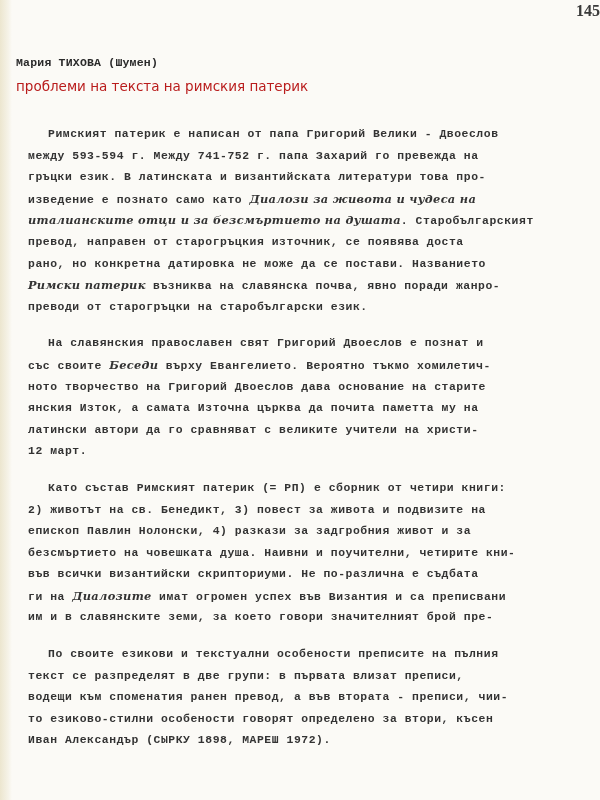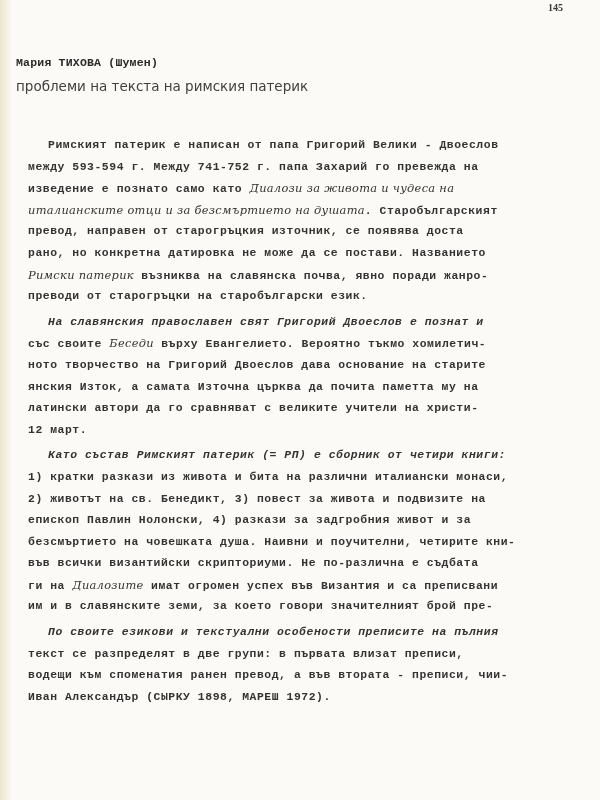--- a/index.html
+++ b/index.html
@@ -8,76 +8,77 @@
       background: #fbfaf6;
       position: relative;
       font-family: "Liberation Mono", "DejaVu Sans Mono", monospace;
       color: #2a2a2a;
     }
     .left-edge {
       position: absolute; left: 0; top: 0; width: 12px; height: 800px;
       background: linear-gradient(to right, #ece6cf, #f6f3e8 70%, rgba(251,250,246,0));
     }
     .page-number {
-      position: absolute; left: 548px; top: 2px;
+      position: absolute; left: 576px; top: 2px;
       font-family: "Liberation Serif", "DejaVu Serif", serif;
-      font-size: 10px; font-weight: bold; color: #3a3a3a;
+      font-size: 16px; font-weight: bold; color: #3a3a3a;
     }
     .author {
       position: absolute; left: 16px; top: 56px;
       font-size: 11.5px; font-weight: bold; letter-spacing: 0.2px;
     }
     .title {
       position: absolute; left: 16px; top: 78px;
       font-family: "DejaVu Sans", sans-serif;
-      font-size: 13.5px; color: #404040;
+      font-size: 13.5px; color: #b91c1c;
     }
     .body {
       position: absolute; left: 28px; top: 124px; width: 560px;
     }
     .line {
       font-size: 11.4px; font-weight: bold; letter-spacing: 0.55px;
       height: 21.6px; line-height: 21.6px; white-space: pre; color: #333;
     }
-    .line.indent { padding-left: 20px; margin-top: 11px; }
-    .line.gap { margin-top: 4px; font-style: italic; }
+    .line.indent { padding-left: 20px; }
+    .line.gap { margin-top: 15px; }
     .it {
-      font-family: "DejaVu Serif", serif; font-style: italic; font-weight: normal;
+      font-family: "DejaVu Serif", serif; font-style: italic; font-weight: bold;
       letter-spacing: 0.3px; color: #333;
     }
   </style>
 </head>
 <body>
 
 <div class="left-edge"></div>
 
 <div class="page-number">145</div>
 <div class="author">Мария ТИХОВА (Шумен)</div>
 <div class="title">проблеми на текста на римския патерик</div>
 
 <div class="body" id="body-text">
     <div class="line indent"><span>Римският патерик е написан от папа Григорий Велики - Двоеслов</span></div>
     <div class="line"><span>между 593-594 г. Между 741-752 г. папа Захарий го превежда на</span></div>
+    <div class="line"><span>гръцки език. В латинската и византийската литератури това про-</span></div>
     <div class="line"><span>изведение е познато само като </span><span class="it">Диалози за живота и чудеса на</span></div>
     <div class="line"><span class="it">италианските отци и за безсмъртието на душата</span><span>. Старобългарският</span></div>
     <div class="line"><span>превод, направен от старогръцкия източник, се появява доста</span></div>
     <div class="line"><span>рано, но конкретна датировка не може да се постави. Названието</span></div>
     <div class="line"><span class="it">Римски патерик</span><span> възниква на славянска почва, явно поради жанро-</span></div>
     <div class="line"><span>преводи от старогръцки на старобългарски език.</span></div>
     <div class="line indent gap"><span>На славянския православен свят Григорий Двоеслов е познат и</span></div>
     <div class="line"><span>със своите </span><span class="it">Беседи</span><span> върху Евангелието. Вероятно тъкмо хомилетич-</span></div>
     <div class="line"><span>ното творчество на Григорий Двоеслов дава основание на старите</span></div>
     <div class="line"><span>янския Изток, а самата Източна църква да почита паметта му на</span></div>
     <div class="line"><span>латински автори да го сравняват с великите учители на христи-</span></div>
     <div class="line"><span>12 март.</span></div>
     <div class="line indent gap"><span>Като състав Римският патерик (= РП) е сборник от четири книги:</span></div>
-    <div class="line"><span>1) кратки разкази из живота и бита на различни италиански монаси,</span></div>
     <div class="line"><span>2) животът на св. Бенедикт, 3) повест за живота и подвизите на</span></div>
     <div class="line"><span>епископ Павлин Нолонски, 4) разкази за задгробния живот и за</span></div>
     <div class="line"><span>безсмъртието на човешката душа. Наивни и поучителни, четирите кни-</span></div>
     <div class="line"><span>във всички византийски скрипториуми. Не по-различна е съдбата</span></div>
     <div class="line"><span>ги на </span><span class="it">Диалозите</span><span> имат огромен успех във Византия и са преписвани</span></div>
     <div class="line"><span>им и в славянските земи, за което говори значителният брой пре-</span></div>
     <div class="line indent gap"><span>По своите езикови и текстуални особености преписите на пълния</span></div>
     <div class="line"><span>текст се разпределят в две групи: в първата влизат преписи,</span></div>
     <div class="line"><span>водещи към споменатия ранен превод, а във втората - преписи, чии-</span></div>
+    <div class="line"><span>то езиково-стилни особености говорят определено за втори, късен</span></div>
     <div class="line"><span>Иван Александър (СЫРКУ 1898, МАРЕШ 1972).</span></div>
   </div>
 
 </body></html>

